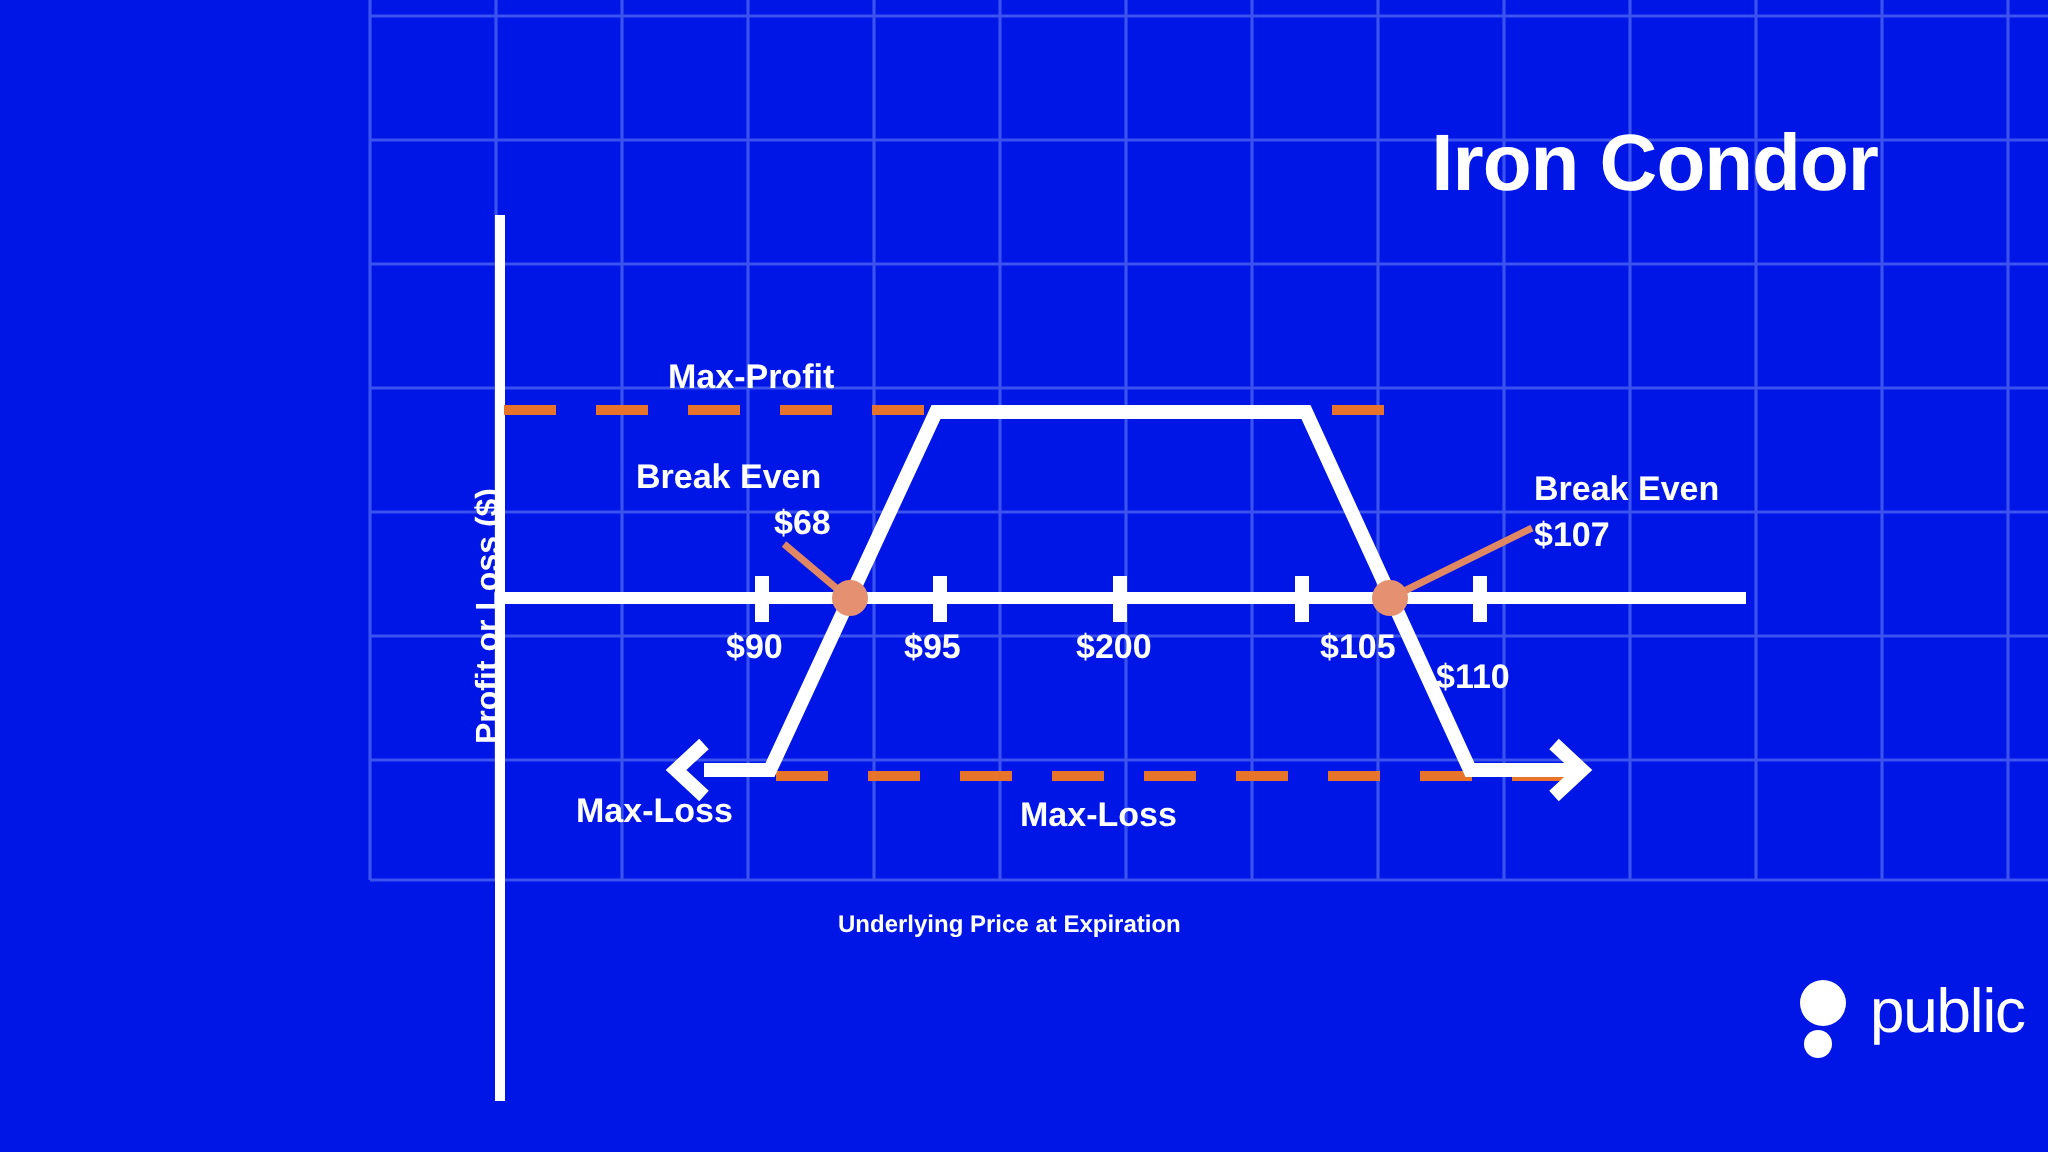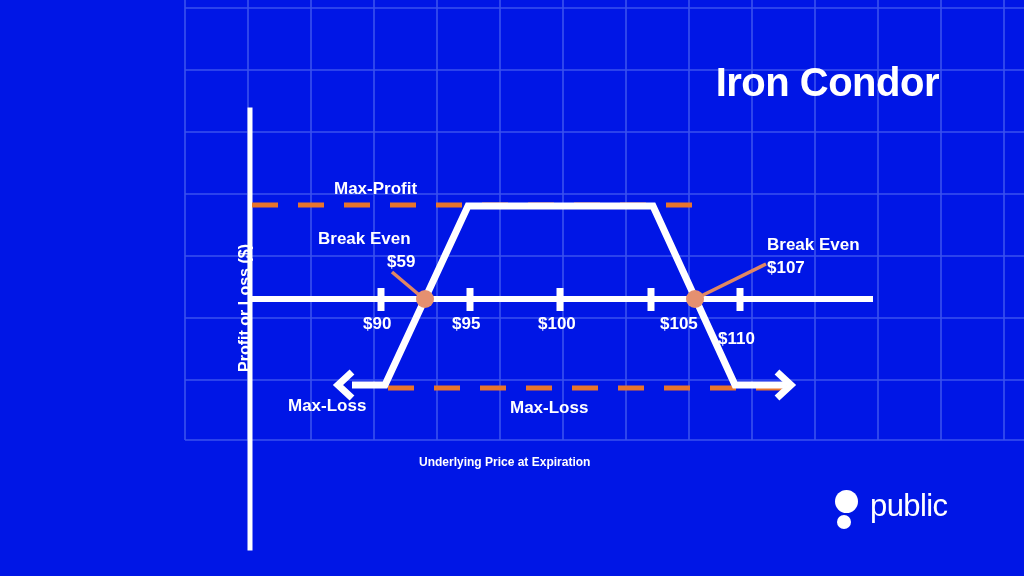--- a/index.html
+++ b/index.html
@@ -21,21 +21,21 @@
     font-family:"Liberation Sans",sans-serif;white-space:nowrap;
   }
   .tick-lbl{font-size:17px;}
   .ann{font-size:17px;}
   .axis-lbl{font-size:12px;}
   .ylab{
     position:absolute;color:#fff;font-weight:bold;font-size:16px;
     transform-origin:0 0;transform:rotate(-90deg);
     font-family:"Liberation Sans",sans-serif;white-space:nowrap;
   }
-  .logo{position:absolute;left:835px;top:485px;width:120px;height:48px;}
+  .logo{position:absolute;left:900px;top:485px;width:120px;height:48px;}
   .logo-word{
     position:absolute;left:35px;top:3px;color:#fff;
     font-size:31px;font-family:"Liberation Sans",sans-serif;letter-spacing:-0.6px;
   }
   .dot-big{position:absolute;left:0px;top:5px;width:23px;height:23px;border-radius:50%;background:#fff;}
   .dot-small{position:absolute;left:2px;top:30px;width:14px;height:14px;border-radius:50%;background:#fff;}
 </style>
 </head>
 <body>
 
@@ -101,28 +101,28 @@
   </svg>
 
   <div class="ttl">Iron Condor</div>
 
   <div class="ylab" style="left:236px;top:372px;">Profit or Loss ($)</div>
 
   <div class="lbl axis-lbl" style="left:419px;top:455px;">Underlying Price at Expiration</div>
 
   <div class="lbl tick-lbl" style="left:363px;top:314px;">$90</div>
   <div class="lbl tick-lbl" style="left:452px;top:314px;">$95</div>
-  <div class="lbl tick-lbl" style="left:538px;top:314px;">$100</div>
+  <div class="lbl tick-lbl" style="left:538px;top:314px;">$200</div>
   <div class="lbl tick-lbl" style="left:628px;top:314px;padding-left:32px;">$105</div>
   <div class="lbl tick-lbl" style="left:718px;top:329px;">$110</div>
 
   <div class="lbl ann" style="left:334px;top:179px;text-align:right;">Max-Profit</div>
 
   <div class="lbl ann" style="left:318px;top:229px;">Break Even</div>
-  <div class="lbl ann" style="left:387px;top:252px;">$59</div>
+  <div class="lbl ann" style="left:387px;top:252px;">$68</div>
 
   <div class="lbl ann" style="left:767px;top:235px;">Break Even</div>
   <div class="lbl ann" style="left:767px;top:258px;">$107</div>
 
   <div class="lbl ann" style="left:288px;top:396px;">Max-Loss</div>
   <div class="lbl ann" style="left:510px;top:398px;">Max-Loss</div>
 
   <div class="logo">
     <div class="dot-big"></div>
     <div class="dot-small"></div>

